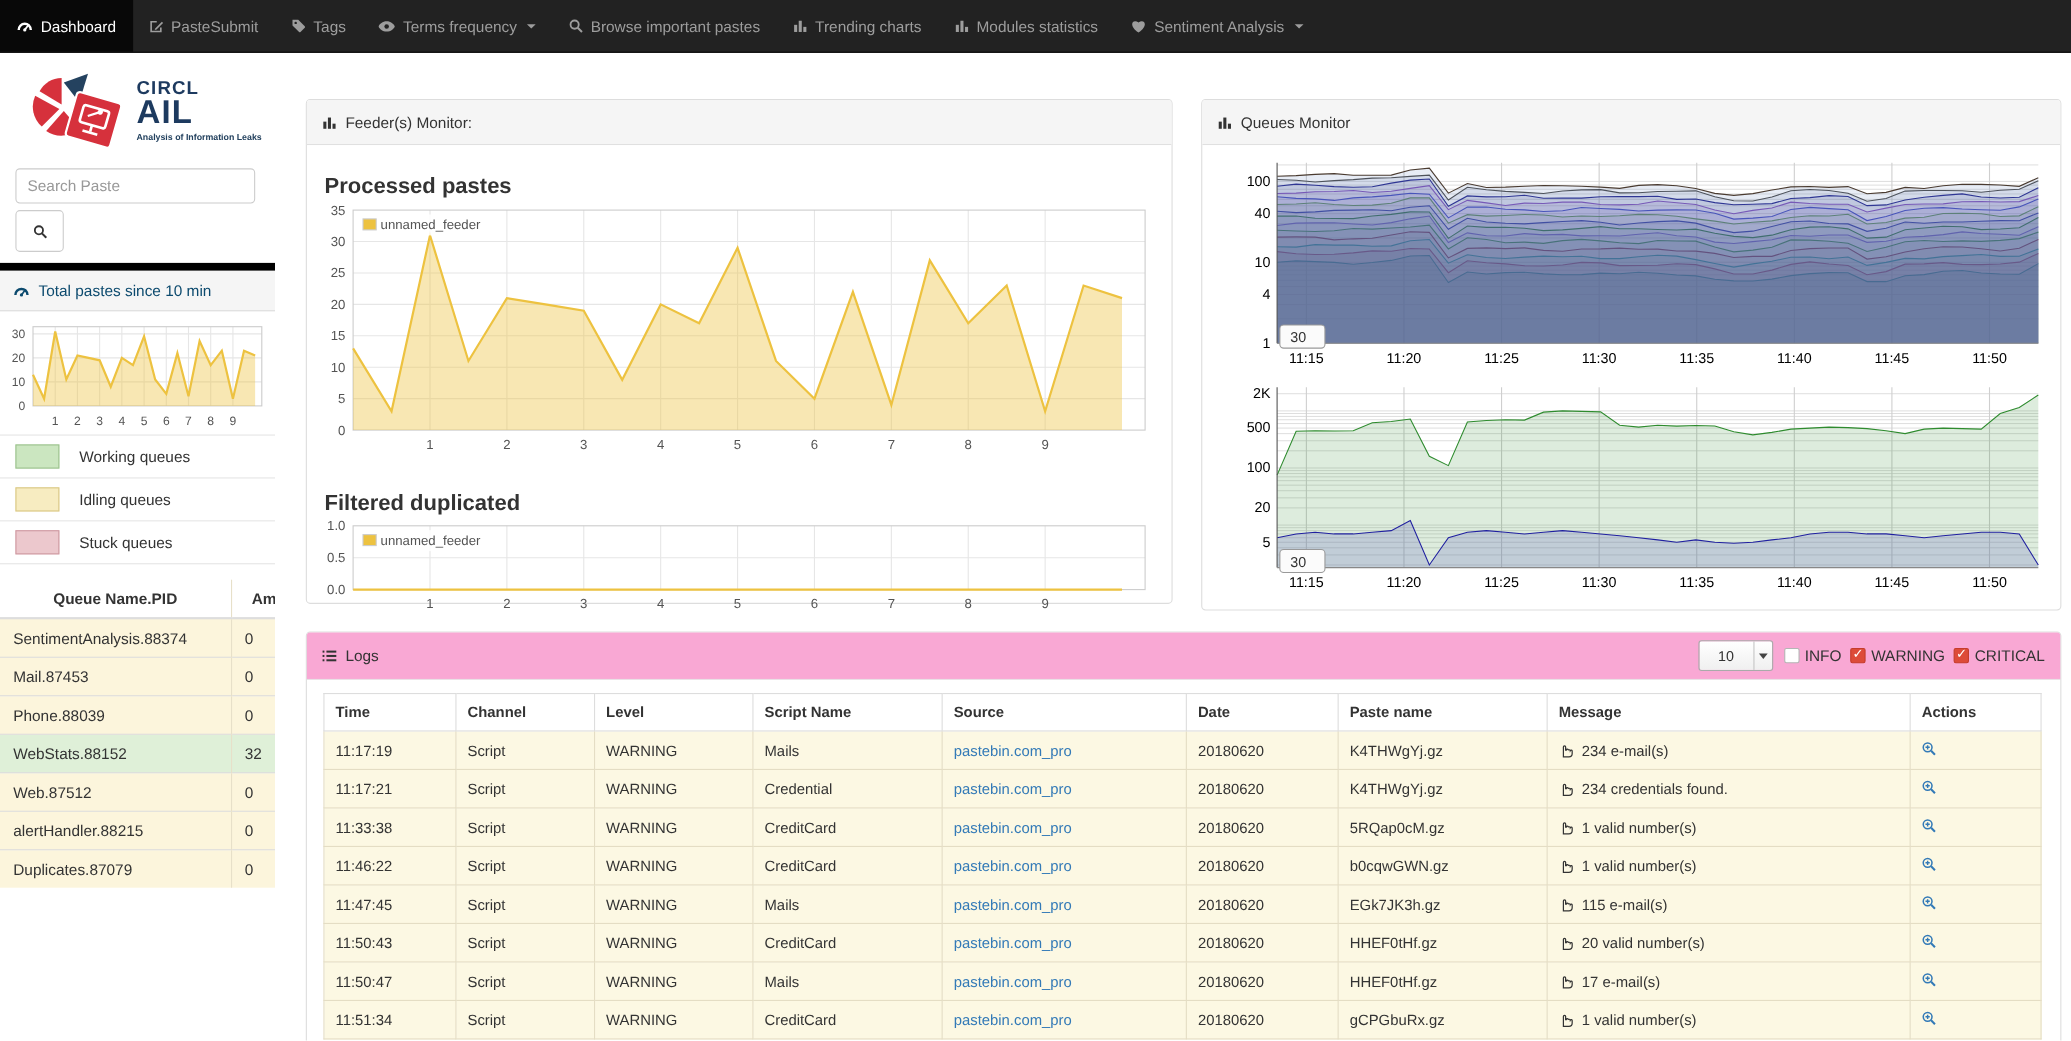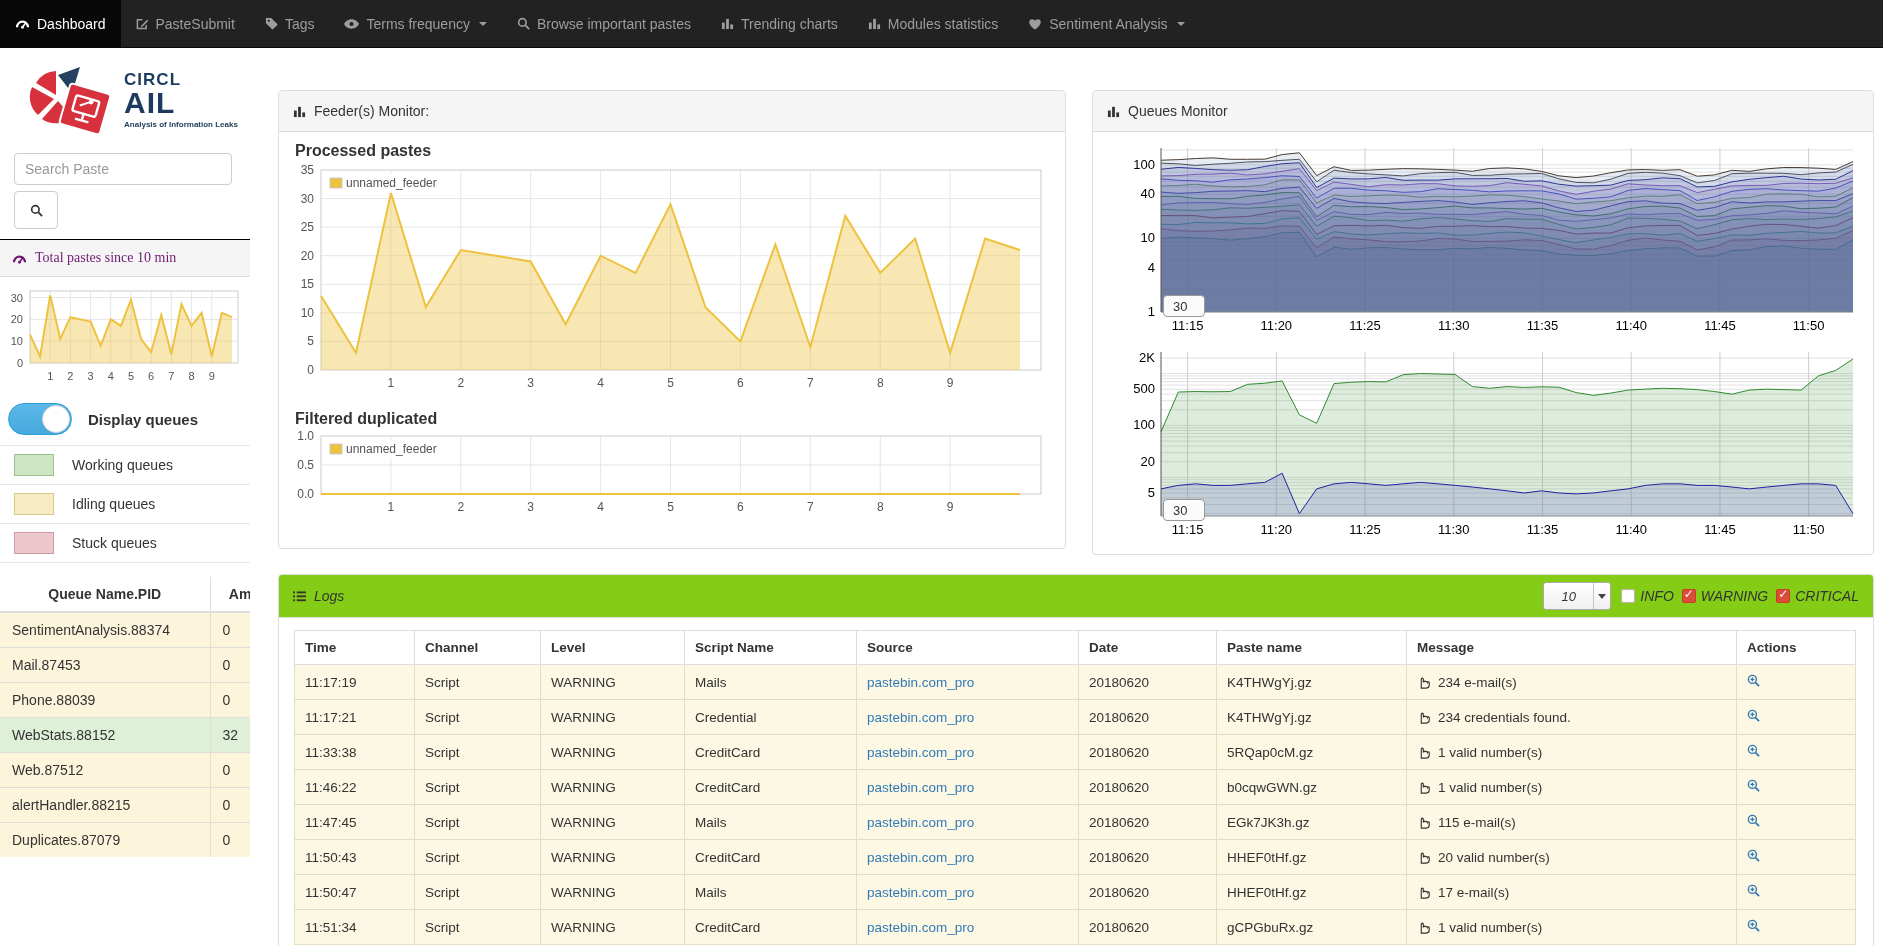--- a/index.html
+++ b/index.html
@@ -18,21 +18,21 @@
   
   #sidebar{position:absolute;left:0;top:47px;width:250px;bottom:0;background:#fff;overflow:hidden;}
   #logo{display:flex;align-items:center;justify-content:center;gap:8px;padding:16px 4px 10px 20px;}
   .logo-text{line-height:1;}
   .logo-text .t1{color:#1d3a5f;font-weight:bold;font-size:17px;letter-spacing:1px;}
   .logo-text .t2{color:#1d3a5f;font-weight:bold;font-size:30px;letter-spacing:1px;}
   .logo-text .t3{color:#24425f;font-weight:bold;font-size:8px;margin-top:3px;white-space:nowrap;}
   #search-input{display:block;width:218px;margin:6px auto 0 14px;height:32px;border:1px solid #ccc;border-radius:4px;padding:0 10px;font-size:14px;color:#555;box-sizing:border-box;outline:none;}
   #search-input::placeholder{color:#999;}
   #search-btn{margin:6px 0 10px 14px;width:44px;height:38px;background:#fff;border:1px solid #ccc;border-radius:4px;display:flex;align-items:center;justify-content:center;color:#333;cursor:pointer;}
-  .side-heading{background:#f5f5f5;border-top:1px solid #000000;border-bottom:1px solid #ddd;padding:10px 12px;display:flex;align-items:center;gap:8px;color:#701a75;font-family:Liberation Serif, serif;}
+  .side-heading{background:#f5f5f5;border-top:7px solid #000000;border-bottom:1px solid #ddd;padding:10px 12px;display:flex;align-items:center;gap:8px;color:#0c4a6e;}
   #spark-wrap{padding:8px 4px 0 4px;}
   #toggle-row{display:flex;align-items:center;gap:16px;padding:14px 8px 10px 8px;}
   .toggle{width:62px;height:30px;border-radius:16px;background:linear-gradient(#5cb8e8,#45a9dd);border:1px solid #2e9fd4;position:relative;cursor:pointer;}
   .toggle .knob{position:absolute;right:1px;top:1px;width:26px;height:26px;border-radius:50%;background:#fff;border:1px solid #d5d5d5;}
   #toggle-row b{font-size:15px;}
   #legend-list .leg-row{display:flex;align-items:center;gap:18px;padding:8px 14px;border-top:1px solid #e5e5e5;}
   #legend-list .leg-row:last-child{border-bottom:1px solid #e5e5e5;}
   .swatch{width:38px;height:20px;border:1px solid #999;}
   .swatch.working{background:#cbe6c0;border-color:#9dc28f;}
   .swatch.idling{background:#f7ecc1;border-color:#d9c886;}
@@ -43,24 +43,24 @@
   #queue-table td{padding:9px 12px;border-top:1px solid #ddd;}
   #queue-table th:last-child,#queue-table td:last-child{border-left:1px solid #e7e0c9;}
   #queue-table tr.idling td{background:#fcf5dc;}
   #queue-table tr.working td{background:#dff0d8;}
   
   .panel{position:absolute;background:#fff;border:1px solid #ddd;border-radius:4px;}
   .panel-heading{height:40px;background:#f5f5f5;border-bottom:1px solid #ddd;border-radius:3px 3px 0 0;display:flex;align-items:center;gap:8px;padding:0 14px;color:#333;}
   #feeder-panel{left:278px;top:90px;width:786px;height:457px;}
   #queues-panel{left:1092px;top:90px;width:780px;height:463px;}
   #logs-panel{left:278px;top:574px;width:1594px;height:420px;}
-  .chart-title{font-weight:bold;margin:10px 0 2px 16px;font-size:16px;}
+  .chart-title{font-weight:bold;margin:26px 0 2px 16px;font-size:20px;}
   .window-box{position:absolute;width:42px;height:22px;border:1px solid #999;border-radius:4px;background:#fbfbfb;font-size:13px;color:#333;display:flex;align-items:center;padding-left:9px;box-sizing:border-box;}
   
-  #logs-head{height:42px;background:#84cc16;border-bottom:1px solid #ddd;border-radius:3px 3px 0 0;display:flex;align-items:center;padding:0 14px;font-style:italic;}
+  #logs-head{height:42px;background:#f9a8d4;border-bottom:1px solid #ddd;border-radius:3px 3px 0 0;display:flex;align-items:center;padding:0 14px;}
   #logs-head .title{display:flex;align-items:center;gap:8px;}
   #logs-controls{margin-left:auto;display:flex;align-items:center;gap:10px;}
   .select-box{width:66px;height:26px;border:1px solid #aaa;border-radius:3px;background:linear-gradient(#fff,#f0f0f0);display:flex;align-items:center;cursor:pointer;}
   .select-box .val{flex:1;text-align:center;font-size:13px;color:#333;}
   .select-box .sel-arrow{width:16px;height:100%;border-left:1px solid #c5c5c5;display:flex;align-items:center;justify-content:center;}
   .select-box .sel-arrow:after{content:"";border-left:4px solid transparent;border-right:4px solid transparent;border-top:5px solid #444;}
   .filter{display:flex;align-items:center;gap:5px;cursor:pointer;color:#333;}
   .cb{width:14px;height:14px;border:1px solid #b5b5b5;border-radius:2px;background:#fff;box-sizing:border-box;position:relative;}
   .cb.checked{background:#dd4b39;border-color:#c53c2b;}
   .cb.checked:after{content:"✓";position:absolute;left:1px;top:-3px;color:#fff;font-size:12px;font-weight:bold;}
@@ -241,26 +241,20 @@
         <line x1="26" y1="34.36363636363636" x2="234" y2="34.36363636363636" stroke="#e6e6e6"></line>
         <text x="19" y="38.36363636363636" font-size="11" fill="#545454" text-anchor="end">20</text>
         <line x1="26" y1="12.545454545454547" x2="234" y2="12.545454545454547" stroke="#e6e6e6"></line>
         <text x="19" y="16.545454545454547" font-size="11" fill="#545454" text-anchor="end">30</text>
         <rect x="26" y="6" width="208" height="72" fill="none" stroke="#ccc"></rect>
         <path d="M26 49.63636363636364 L36.09708737864078 71.45454545454545 L46.19417475728155 10.36363636363636 L56.291262135922324 54 L66.3883495145631 32.18181818181818 L76.48543689320388 34.36363636363636 L86.58252427184465 36.54545454545454 L96.67961165048543 60.54545454545455 L106.7766990291262 34.36363636363636 L116.87378640776699 40.90909090909091 L126.97087378640775 14.727272727272727 L137.06796116504853 54 L147.1650485436893 67.0909090909091 L157.2621359223301 30 L167.35922330097085 69.27272727272728 L177.45631067961162 19.090909090909086 L187.5533980582524 40.90909090909091 L197.6504854368932 27.818181818181813 L207.74757281553397 71.45454545454545 L217.84466019417474 27.818181818181813 L227.9417475728155 32.18181818181818 L227.9417475728155 78 L26 78 Z" fill="rgba(237,194,64,0.40)"></path>
         <path d="M26 49.63636363636364 L36.09708737864078 71.45454545454545 L46.19417475728155 10.36363636363636 L56.291262135922324 54 L66.3883495145631 32.18181818181818 L76.48543689320388 34.36363636363636 L86.58252427184465 36.54545454545454 L96.67961165048543 60.54545454545455 L106.7766990291262 34.36363636363636 L116.87378640776699 40.90909090909091 L126.97087378640775 14.727272727272727 L137.06796116504853 54 L147.1650485436893 67.0909090909091 L157.2621359223301 30 L167.35922330097085 69.27272727272728 L177.45631067961162 19.090909090909086 L187.5533980582524 40.90909090909091 L197.6504854368932 27.818181818181813 L207.74757281553397 71.45454545454545 L217.84466019417474 27.818181818181813 L227.9417475728155 32.18181818181818" fill="none" stroke="#edc240" stroke-width="2"></path>
       </svg>
   </div>
 
-  <div id="toggle-row">
-    <div class="toggle">
-        <div class="knob"></div>
-      </div>
-    <b>Display queues</b>
-  </div>
 
   <div id="legend-list">
 
       <div class="leg-row">
         <span class="swatch working"></span>
         <span>Working queues</span>
       </div>
 
       <div class="leg-row">
         <span class="swatch idling"></span>

